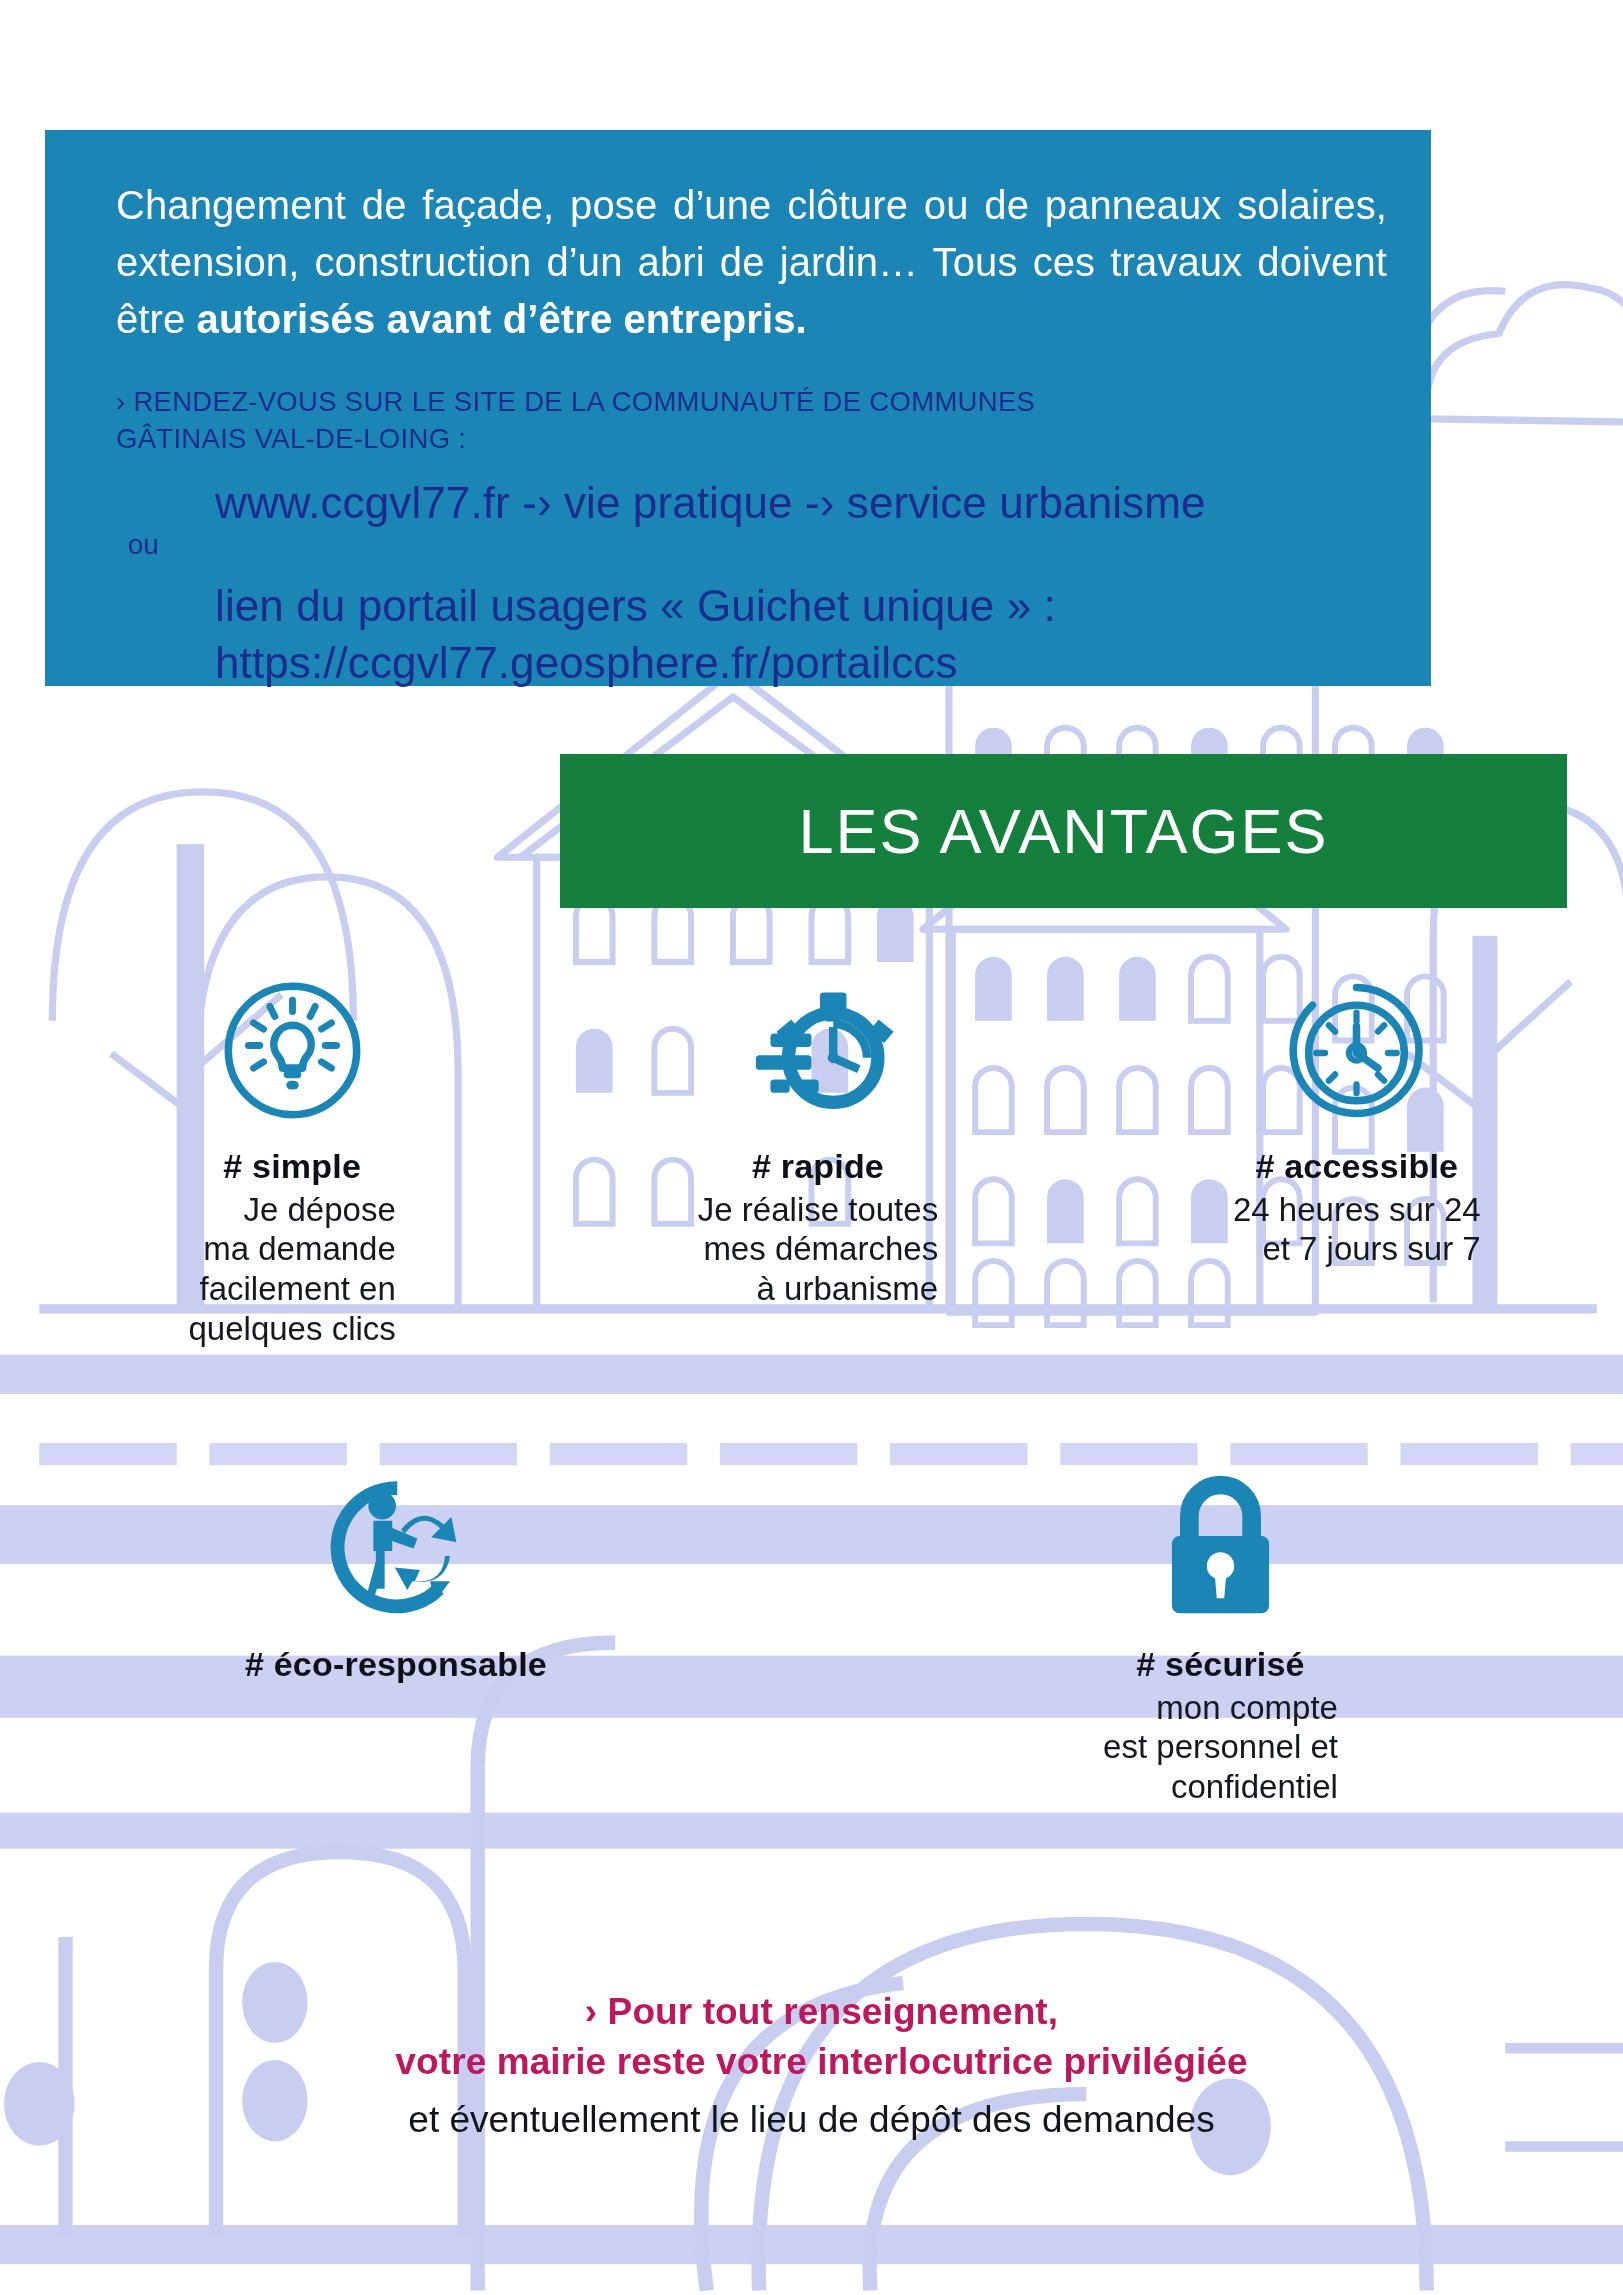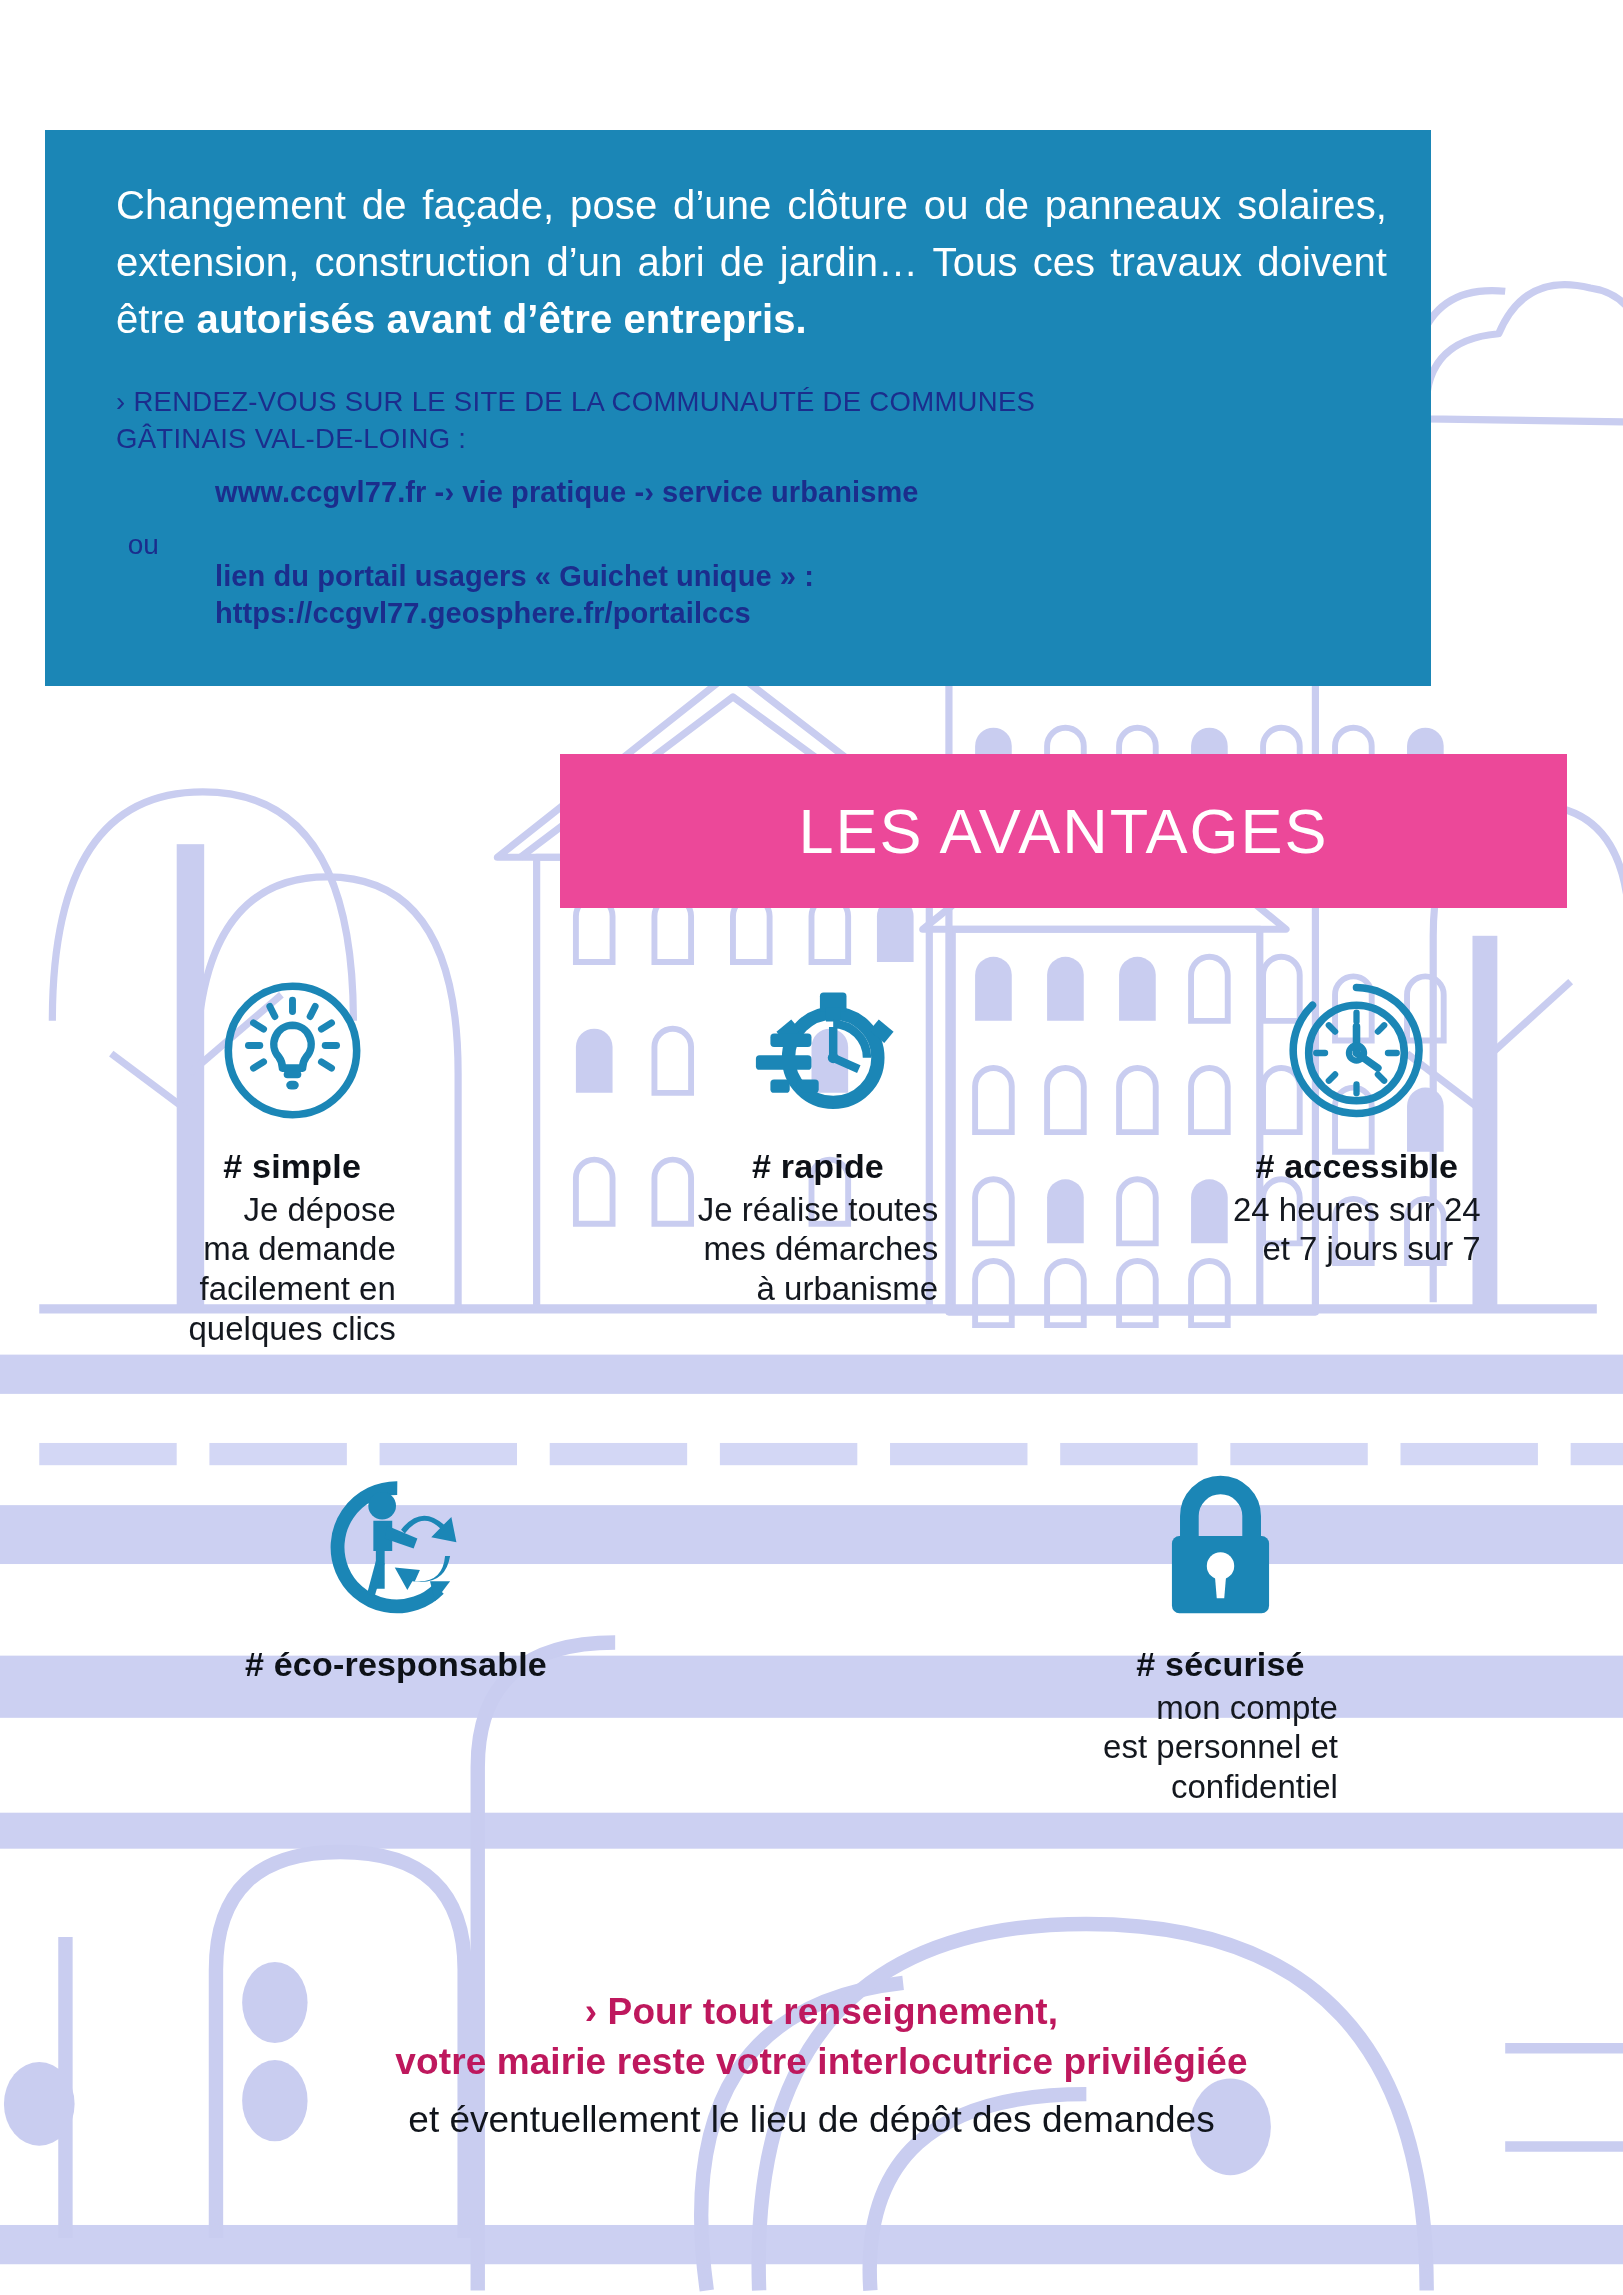--- a/index.html
+++ b/index.html
@@ -25,33 +25,33 @@
     text-align:justify;text-align-last:left;
     letter-spacing:0.1px;font-weight:400;margin:0;
   }
   .intro-lead b{font-weight:700;}
   .intro-rdv{
     margin-top:37px;color:#1b2d8c;font-size:27.5px;line-height:1.32;
     font-weight:500;letter-spacing:0.3px;
   }
   .intro-links{margin-top:17px;position:relative;}
   .lnk{
-    color:#1b2d8c;font-weight:700;font-size:29px;line-height:1.30;
+    color:#1b2d8c;font-weight:400;font-size:44px;line-height:1.30;
     margin-left:99px;letter-spacing:0.1px;
   }
   .ou{
     color:#1b2d8c;font-weight:400;font-size:28px;
     position:absolute;left:11.8px;top:55px;
   }
   .lnk.second{margin-top:46px;}
 
   
   .avantages-banner{
     position:absolute;left:560px;top:754px;width:1007px;height:154px;
-    background:#ec4899;z-index:3;
+    background:#15803d;z-index:3;
     display:flex;align-items:center;justify-content:center;
   }
   .avantages-banner .txt{
     color:#ffffff;font-size:63px;font-weight:400;letter-spacing:2px;
   }
 
   
   .adv-row{position:absolute;z-index:3;display:flex;width:1623px;}
   .adv-row.row1{top:975px;left:0;}
   .adv-row.row2{top:1473px;left:0;}

